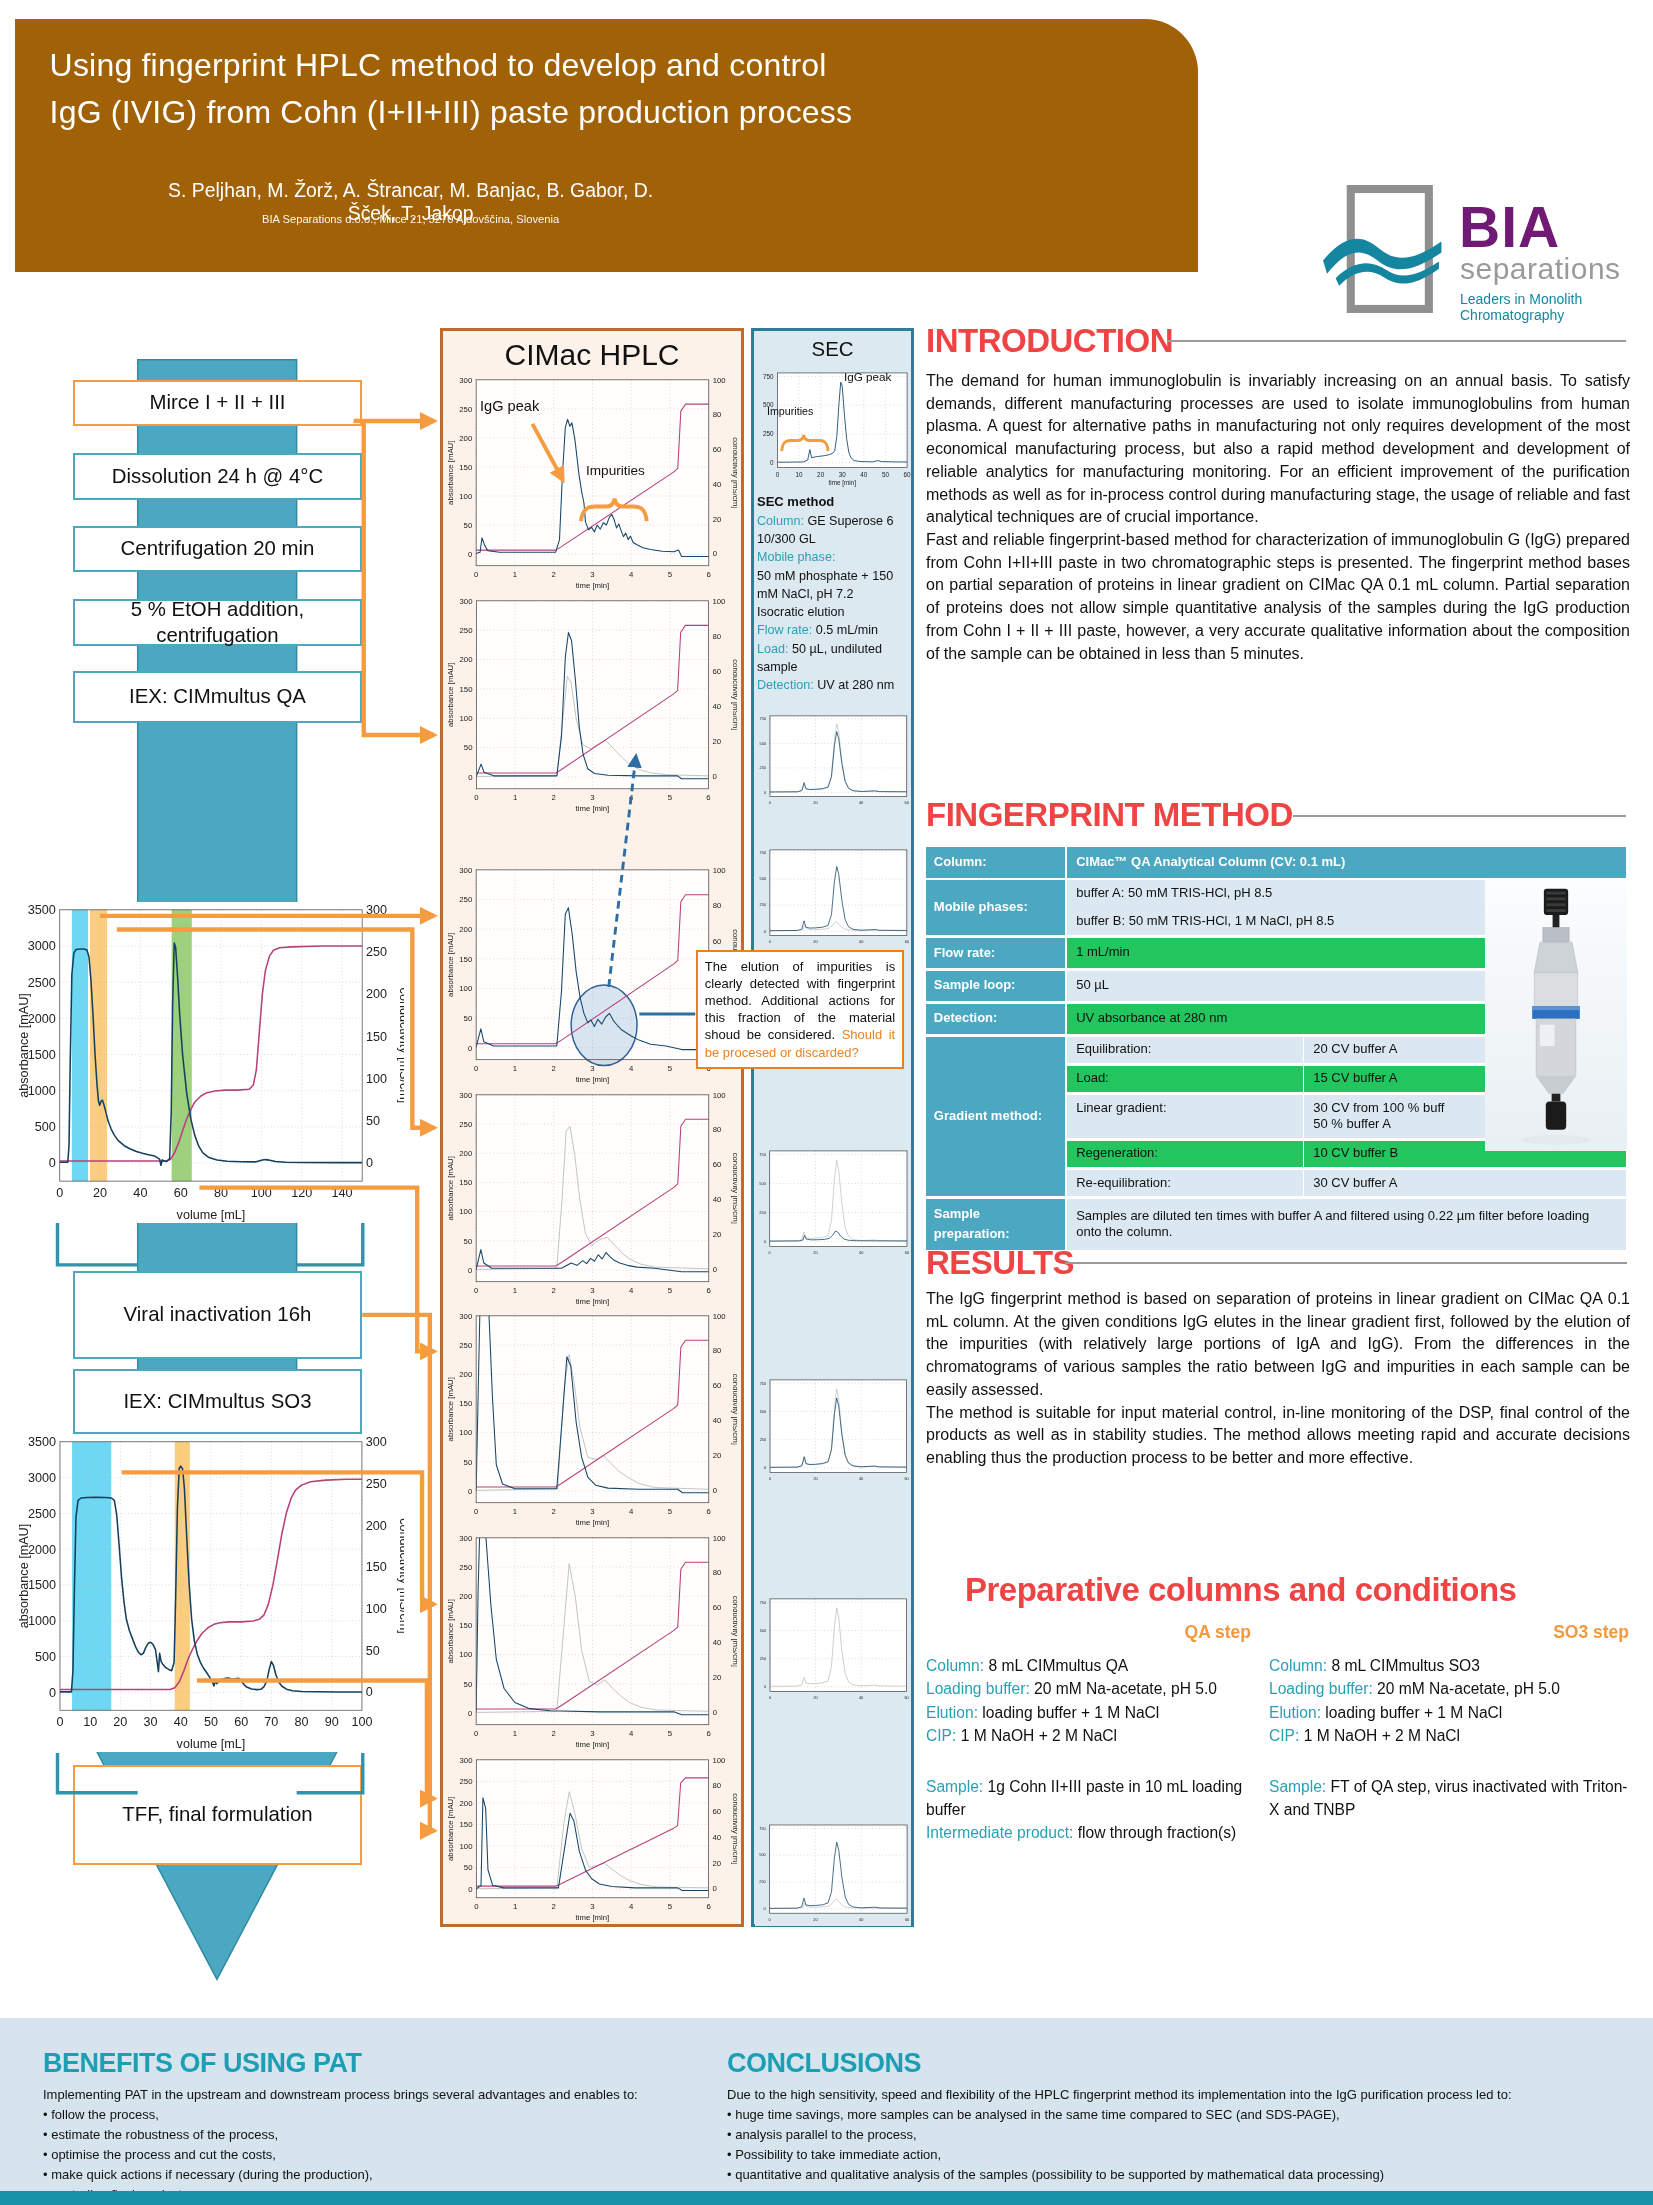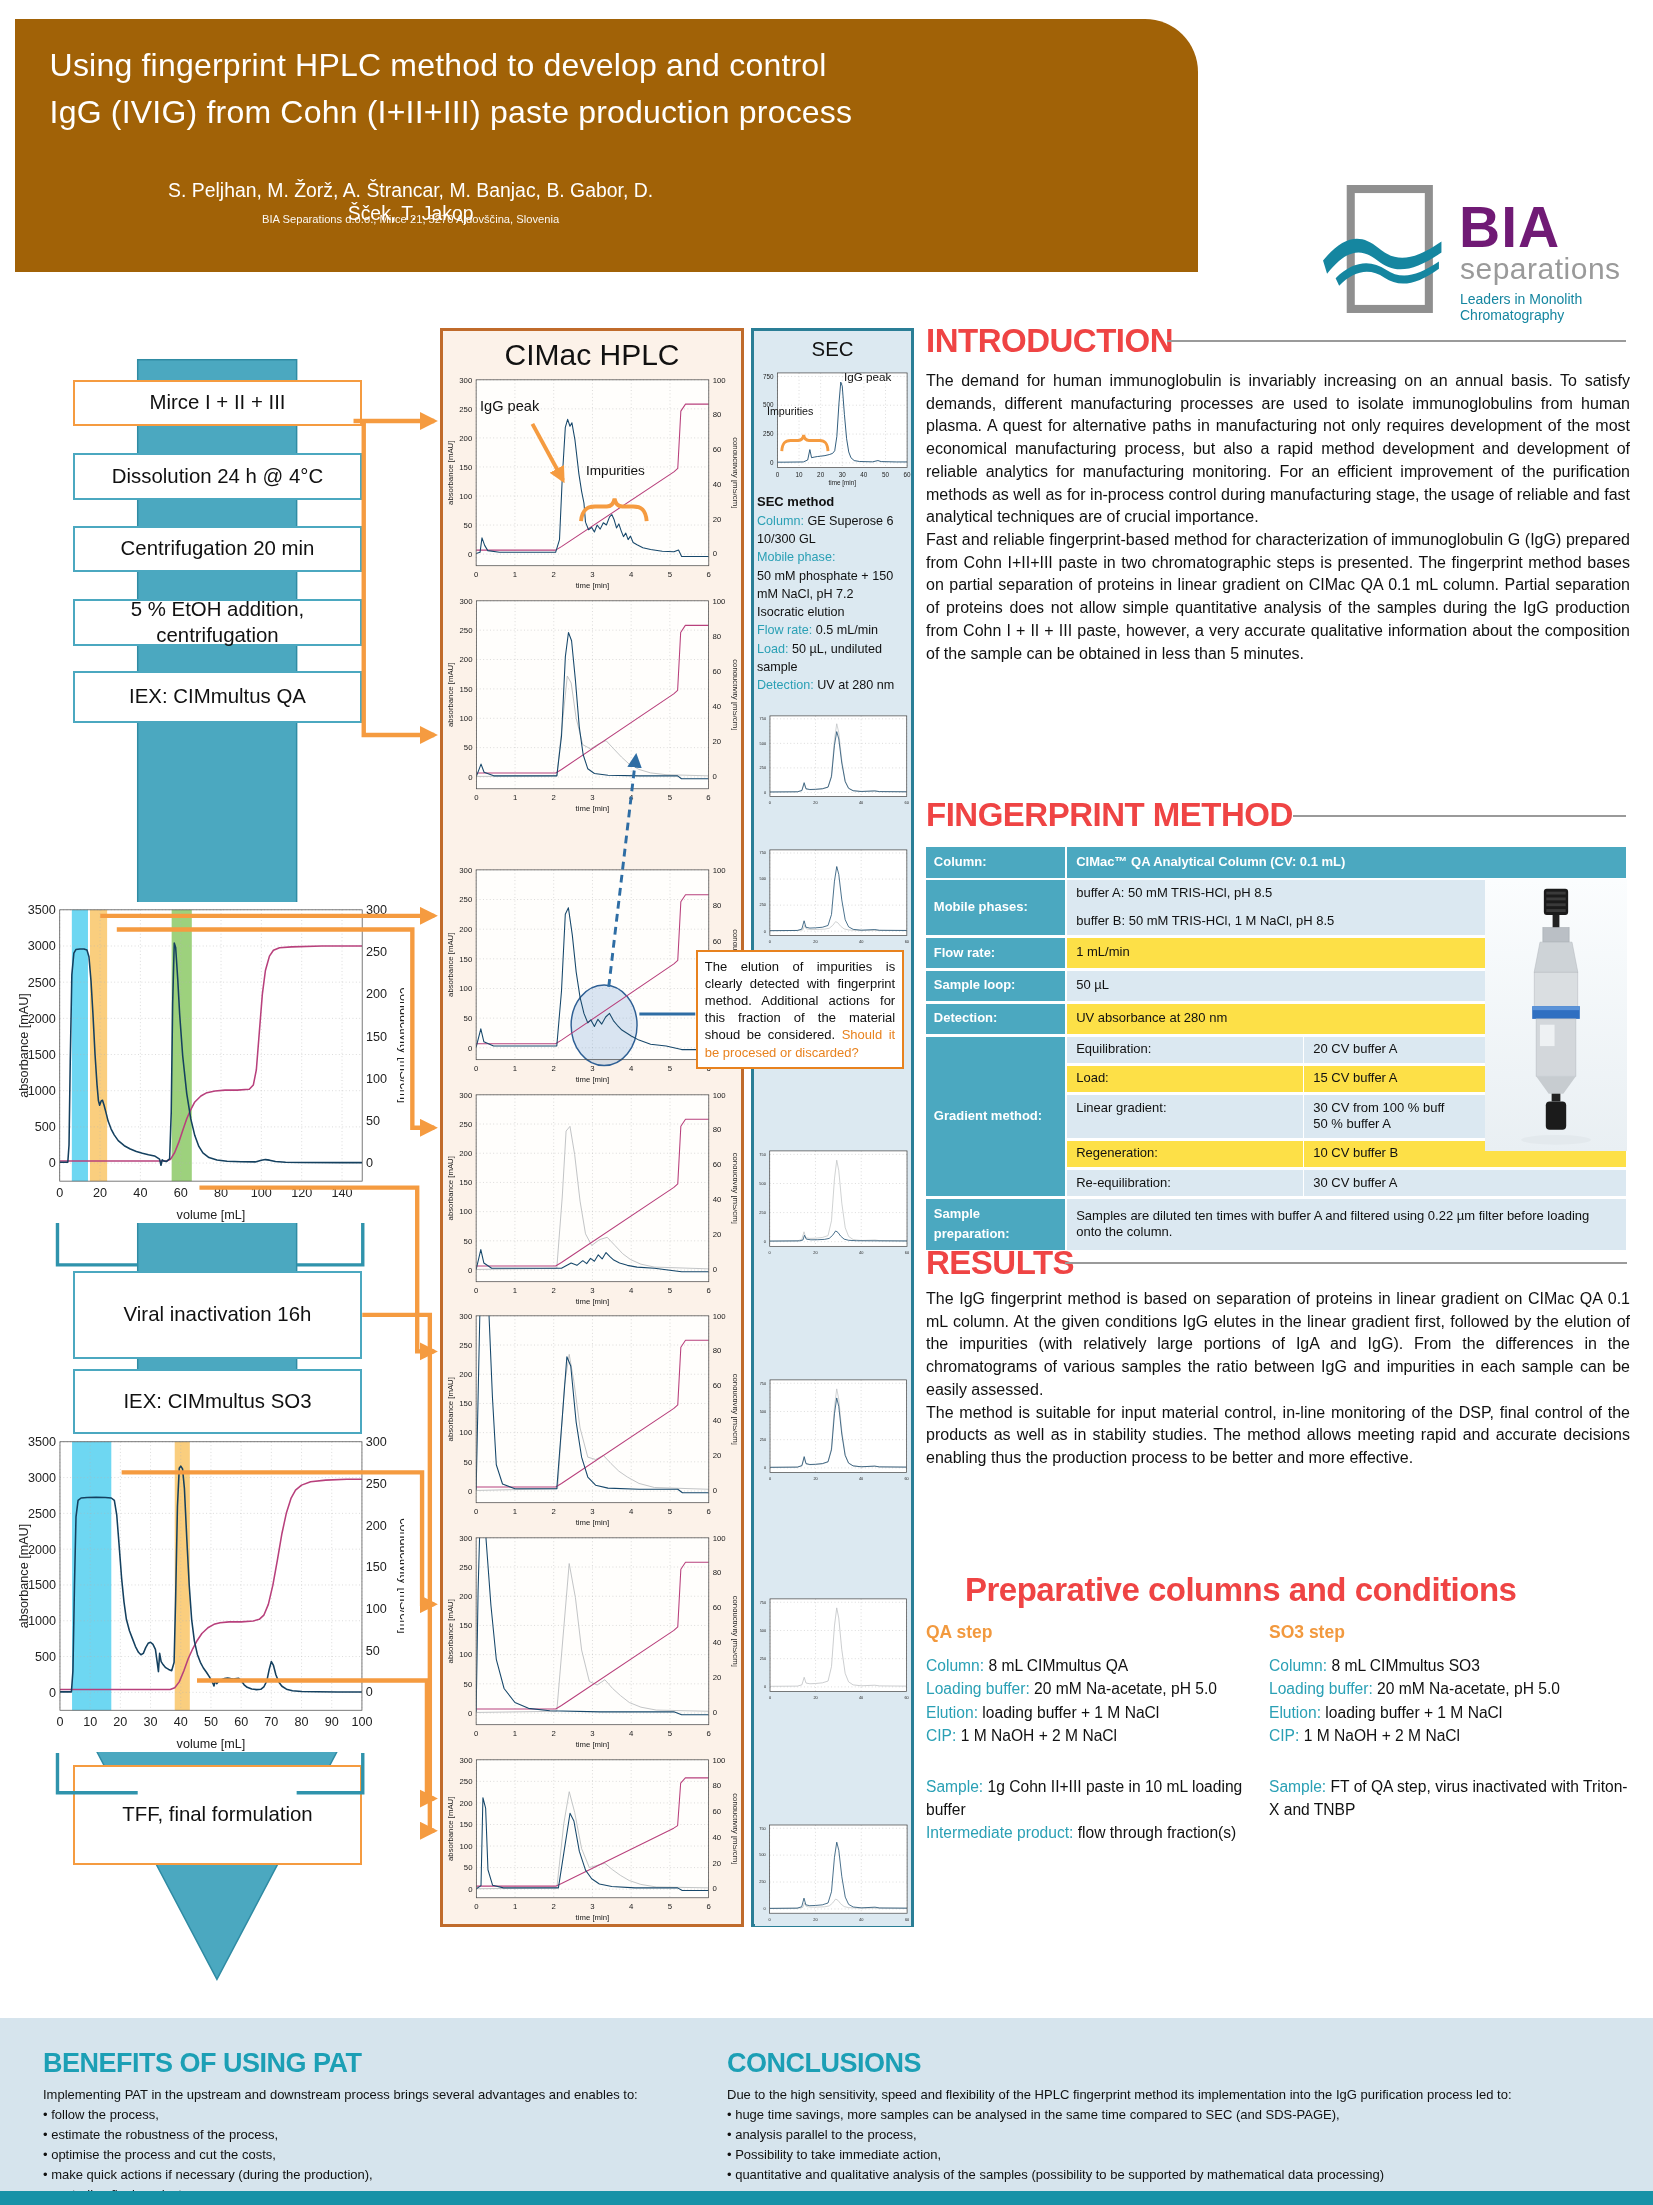--- a/index.html
+++ b/index.html
@@ -45,32 +45,32 @@
   .rule{position:absolute;height:1.5px;background:#9a9a9a;z-index:2;}
   .para{font-size:16px;line-height:1.42;text-align:justify;z-index:2;}
   .para p{margin:0;}
 
   
   .mtable{left:926px;top:847px;width:700px;display:grid;grid-template-columns:139px 1fr;gap:2.4px;z-index:2;}
   .mt-lab{background:#4BA8C0;color:#fff;font-weight:bold;padding:4.9px 7.8px;font-size:13px;
           display:flex;flex-direction:column;justify-content:center;line-height:1.6;}
   .mt-val{padding:4.9px 8.8px;font-size:13px;display:flex;flex-direction:column;justify-content:center;line-height:1.3;}
   .mt-head{background:#4BA8C0 !important;color:#fff;font-weight:bold;}
-  .bgA{background:#DBE8F1;}.bgB{background:#fde047;}
+  .bgA{background:#DBE8F1;}.bgB{background:#22c55e;}
   .mt-line+.mt-line{margin-top:11.7px;}
   .mt-subwrap{display:flex;flex-direction:column;gap:2.4px;}
   .mt-srow{display:grid;grid-template-columns:236px 1fr;}
   .mt-slab,.mt-sval{padding:4.9px 8.8px;font-size:13px;line-height:1.3;}
   .mt-sval{border-left:1.9px solid #fff;}
 
   .photo{left:1485px;top:879px;width:142px;height:272px;background:linear-gradient(#fbfdfe,#e9eff3);z-index:4;}
 
   
   .pcol{z-index:2;font-size:15.6px;line-height:1.5;}
-  .pcol-h{text-align:left;font-weight:bold;color:#F2993E;font-size:17.5px;margin-bottom:8.8px;}
+  .pcol-h{text-align:right;font-weight:bold;color:#F2993E;font-size:17.5px;margin-bottom:8.8px;}
   .plab{color:#2AA0B5;}
   .pitem.gap{margin-top:27px;}
 
   
   .secm{left:757px;top:493px;width:152px;font-size:12.6px;line-height:1.45;z-index:3;}
   .secm-h{font-weight:bold;font-size:13px;}
   .slab{color:#2AA0B5;}
 
   
   .bottom{left:0;top:2018px;width:1654px;height:174px;background:#D6E4ED;z-index:1;}

